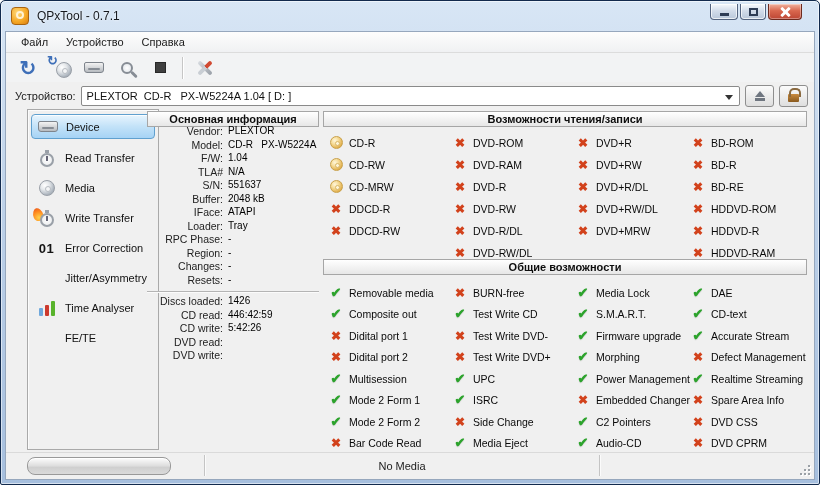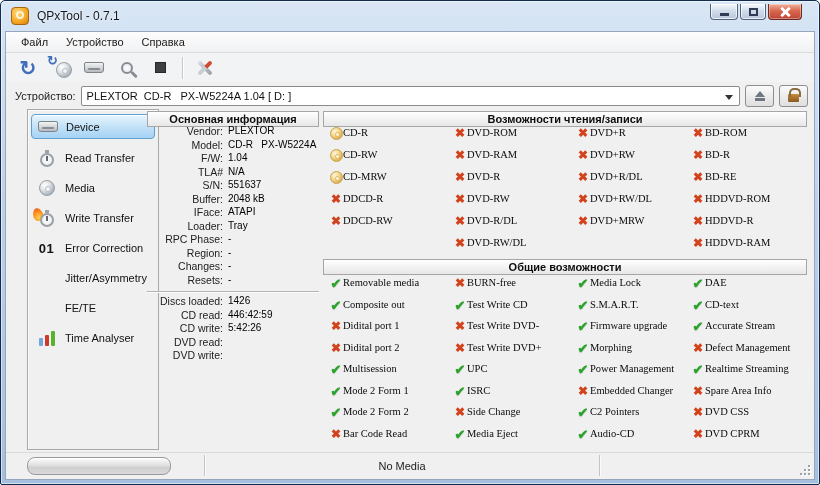--- a/index.html
+++ b/index.html
@@ -112,21 +112,21 @@
   .ilabel { width:68px; min-width:68px; text-align:right; font-size:10.5px; color:#222; white-space:nowrap; }
   .ival { margin-left:5px; font-size:10px; color:#000; white-space:pre; }
   .hline { position:absolute; left:146px; top:290px; width:172px; height:1px; background:#b4b4b4; box-shadow:0 1px 0 #fbfbfb; }
 
   
   .rw-h { left:322px; top:110px; width:484px; }
   .gen-h { left:322px; top:258px; width:484px; }
   .caps { position:absolute; left:322px; width:484px; display:grid; grid-template-columns:124px 123px 115px 1fr; }
   .caps.rw { top:126px; } .caps.gen { top:276px; }
   .cap-col { padding-left:6px; }
-  .cap { display:flex; align-items:flex-start; white-space:nowrap;font-family:Liberation Serif, serif; }
+  .cap { display:flex; align-items:flex-end; gap:6px; white-space:nowrap; }
   .caps.rw .cap { height:22px; } .caps.gen .cap { height:21.5px; }
   .cap-label { font-size:10.5px; color:#0a0a0a; }
   .cap .icw { width:14px; min-width:14px; display:flex; justify-content:center; }
   .ic-yes { color:#2ca32c; font-size:13px; font-weight:bold; line-height:1; text-shadow:0 1px 1px rgba(0,0,0,.12); }
   .ic-no { color:#d2421c; font-size:12px; font-weight:bold; line-height:1; }
 
   
   .statusbar { position:absolute; left:5px; right:5px; top:451px; height:26px; background:#f0f0f0; border-top:1px solid #dadada; }
   .progress { position:absolute; left:21px; top:4px; width:144px; height:18px; border:1px solid #999;
     border-radius:8px; background:linear-gradient(#fdfdfd,#ddd 50%,#cfcfcf 58%,#dadada); box-shadow:inset 0 1px 0 #fff; }
@@ -247,32 +247,32 @@
         <span class="sicon">
           <span class="ic-01">01</span>
         </span>
         <span class="slabel">Error Correction</span>
       </div>
       <div class="side-item">
         <span class="sicon"></span>
         <span class="slabel">Jitter/Asymmetry</span>
       </div>
       <div class="side-item">
-        <span class="sicon"></span>
-        <span class="slabel">FE/TE</span>
-      </div>
-      <div class="side-item">
         <span class="sicon">
           <span class="ic-bars">
             <i class="b1"></i>
             <i class="b2"></i>
             <i class="b3"></i>
           </span>
         </span>
         <span class="slabel">Time Analyser</span>
+      </div>
+      <div class="side-item">
+        <span class="sicon"></span>
+        <span class="slabel">FE/TE</span>
       </div>
     </div>
 
   <div class="sec-header info-h">Основная информация</div>
   <div class="info-rows">
       <div class="info-row">
         <span class="ilabel">Vendor:</span>
         <span class="ival">PLEXTOR</span>
       </div>
       <div class="info-row">

